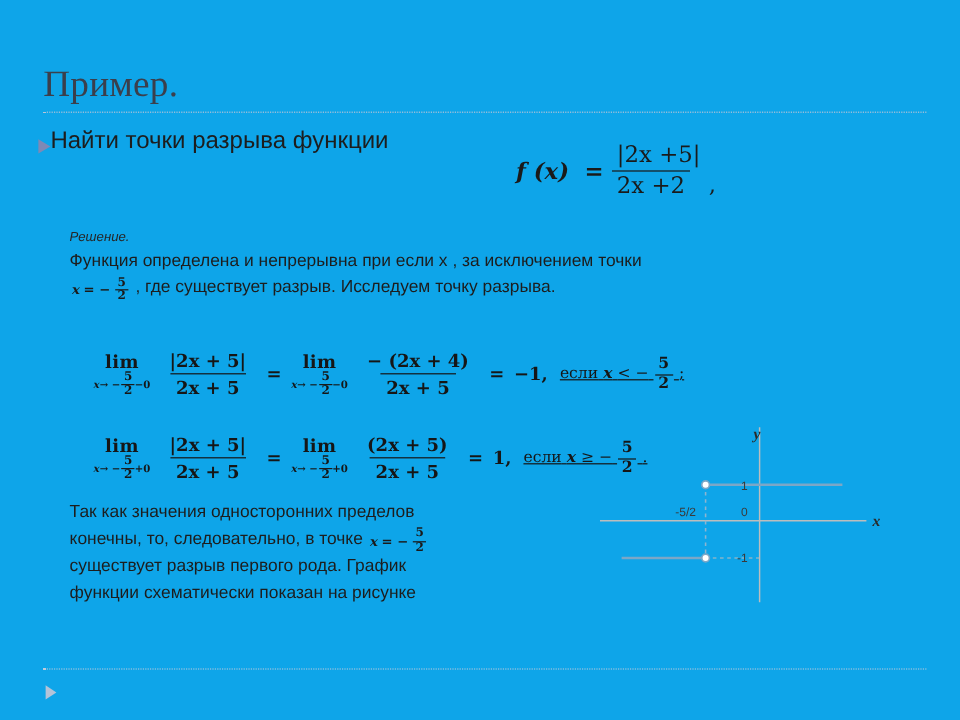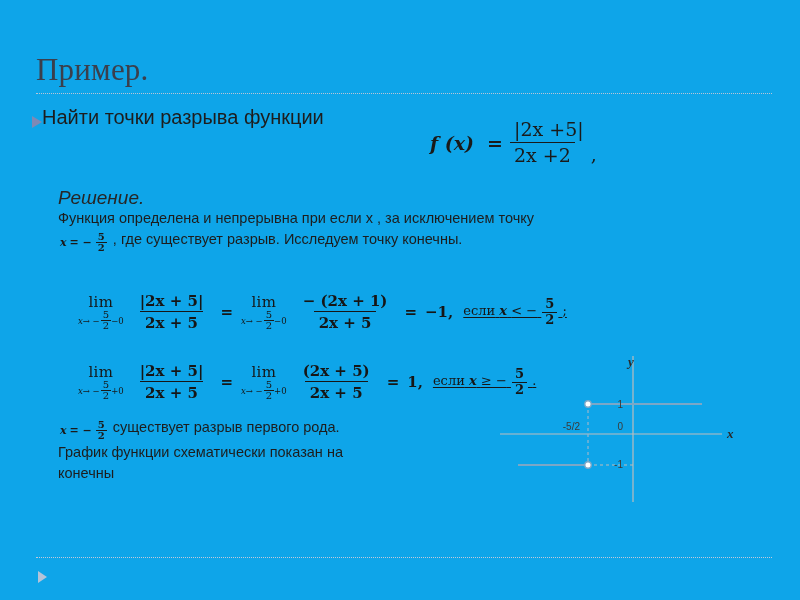--- a/index.html
+++ b/index.html
@@ -116,21 +116,21 @@
 
   
   .solution-block {
     position: absolute;
     left: 58px;
     top: 188px;
     width: 520px;
   }
   .solution-label {
     font-style: italic;
-    font-size: 19px;
+    font-size: 11px;
     line-height: 20px;
     color: #262626;
   }
   .solution-text {
     font-size: 14.5px;
     line-height: 21px;
     color: #1d1d1d;
   }
 
   
@@ -170,20 +170,21 @@
     align-items: center;
     font-size: 15px;
     margin-bottom: 22px;
     white-space: nowrap;
   }
   .lim-op {
     display: inline-flex;
     flex-direction: column;
     align-items: center;
     margin-right: 7px;
+    font-weight: bold;
   }
   .lim-op .lim-word { font-size: 15px; letter-spacing: 0.3px; }
   .lim-op .lim-sub {
     font-size: 8.5px;
     display: inline-flex;
     align-items: center;
     margin-top: -1px;
   }
   .lim-op .lim-sub .it { font-style: italic; }
   .bigfrac {
@@ -266,30 +267,30 @@
       <span class="num">|2x +5|</span>
       <span class="den">2x +2</span>
     </span>
     <span class="mf-comma">,</span>
   </div>
 
   <div class="solution-block">
     <div class="solution-label">Решение.</div>
     <div class="solution-text">
       <span>Функция определена и непрерывна при если x , за исключением</span>
-      <span>точку</span>
+      <span>точки</span>
       <span class="inline-math">
         <span class="v">x</span>
         <span class="eq">= −</span>
         <span class="mini-frac">
           <span class="num">5</span>
           <span class="den">2</span>
         </span>
       </span>
-      <span>, где существует разрыв. Исследуем точку конечны.</span>
+      <span>, где существует разрыв. Исследуем точку разрыва.</span>
     </div>
   </div>
 
   <div class="limits-block">
 
     <div class="limit-line">
       <span class="lim-op">
         <span class="lim-word">lim</span>
         <span class="lim-sub">
           <span class="it">x→ −</span>
@@ -310,21 +311,21 @@
         <span class="lim-sub">
           <span class="it">x→ −</span>
           <span class="mini-frac">
             <span class="num">5</span>
             <span class="den">2</span>
           </span>
           <span>−0</span>
         </span>
       </span>
       <span class="bigfrac">
-        <span class="num">− (2x + 1)</span>
+        <span class="num">− (2x + 4)</span>
         <span class="den">2x + 5</span>
       </span>
       <span class="eqsign">=</span>
       <span class="val">−1,</span>
       <span class="cond">
         <span>если</span>
         <span class="it">x</span>
         <span>&lt; −</span>
         <span class="tail-frac">
           <span class="num">5</span>
@@ -376,29 +377,30 @@
           <span class="num">5</span>
           <span class="den">2</span>
         </span>
         <span>.</span>
       </span>
     </div>
 
   </div>
 
   <div class="conclusion">
+    <span>Так как значения односторонних пределов конечны, то, следовательно, в точке</span>
     <span class="inline-math">
       <span class="v">x</span>
       <span class="eq">= −</span>
       <span class="mini-frac">
         <span class="num">5</span>
         <span class="den">2</span>
       </span>
     </span>
-    <span>существует разрыв первого рода. График функции схематически показан на конечны</span>
+    <span>существует разрыв первого рода. График функции схематически показан на рисунке</span>
   </div>
 
   <div class="graph-wrap">
     <svg width="290" height="150" viewBox="0 0 290 150">
 
       <line x1="0" y1="82" x2="222" y2="82" stroke="#bdbdbd" stroke-width="1.2"></line>
 
       <line x1="133" y1="4" x2="133" y2="150" stroke="#bdbdbd" stroke-width="1.2"></line>
 
       <line x1="18" y1="113" x2="88" y2="113" stroke="#7BA7C7" stroke-width="2.2"></line>

